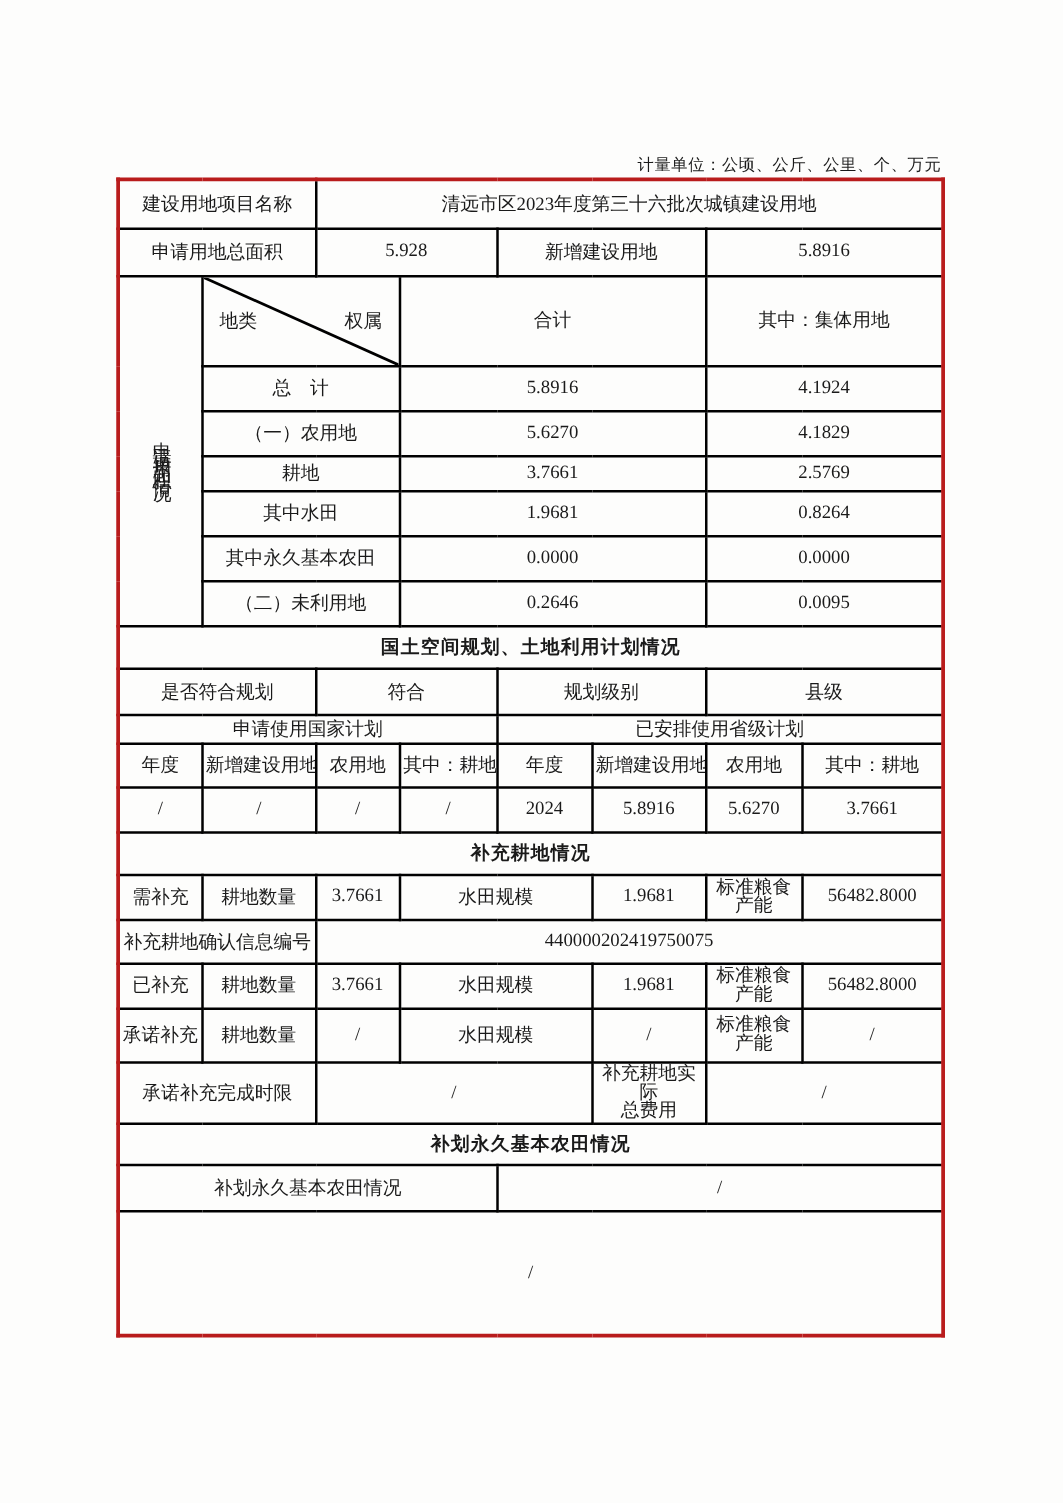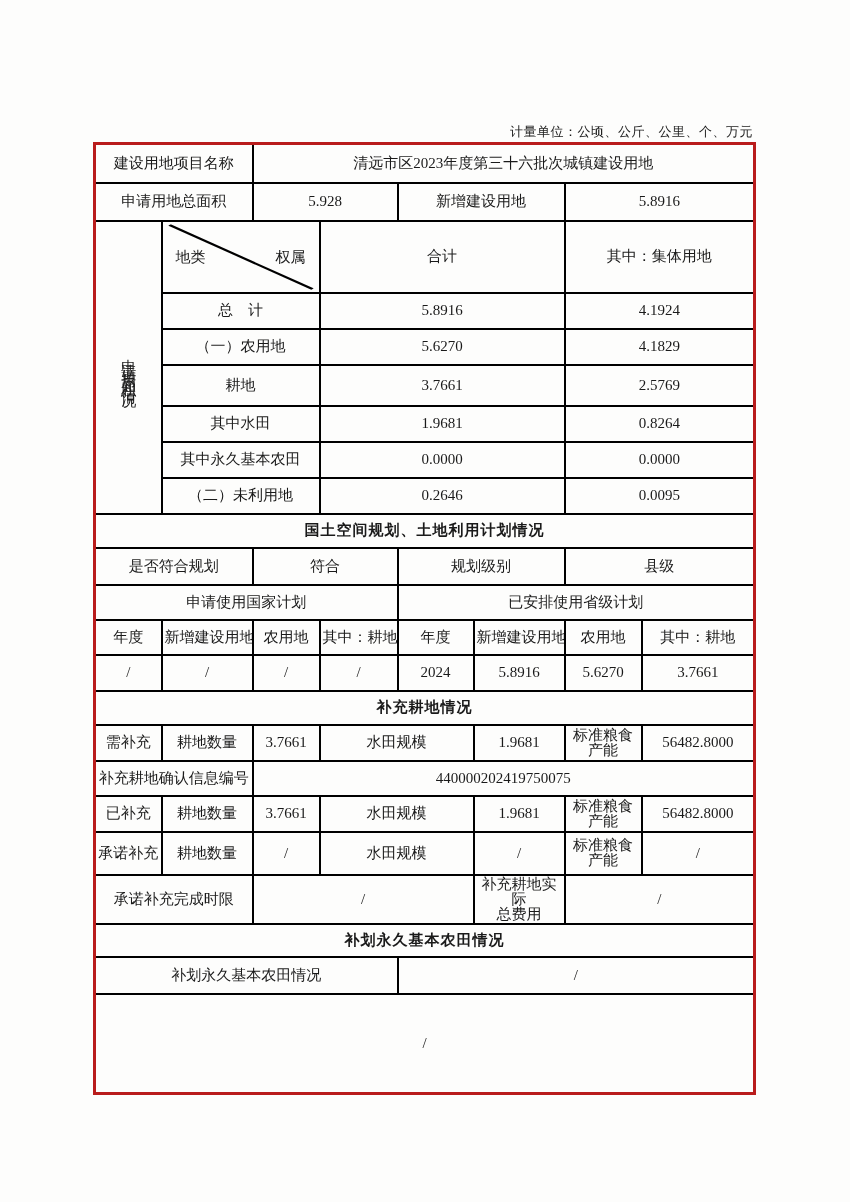--- a/index.html
+++ b/index.html
@@ -51,21 +51,21 @@
   }
   td.small{font-size:14px;}
   td.twoline{font-size:13.5px;line-height:15px;padding:0;}
   td.vertical{
     writing-mode:vertical-rl;
     text-orientation:upright;
     letter-spacing:5px;
     font-size:15px;
     padding:0;
   }
-  td.diag{position:relative;padding:0;border-radius:14px;}
+  td.diag{position:relative;padding:0;}
   td.diag svg{position:absolute;left:0;top:0;width:100%;height:100%;}
   .diag-left{position:absolute;left:13px;top:50%;transform:translateY(-50%);}
   .diag-right{position:absolute;right:13px;top:50%;transform:translateY(-50%);}
   td.slash-left{padding-right:180px;}
   .nw{white-space:nowrap;}
 </style>
 </head>
 <body>
 
 <div class="sheet">
@@ -112,21 +112,21 @@
     <tr style="height:36px">
       <td colspan="2">总　计</td>
       <td colspan="3">5.8916</td>
       <td colspan="2">4.1924</td>
     </tr>
     <tr style="height:36px">
       <td colspan="2" class="lft">（一）农用地</td>
       <td colspan="3">5.6270</td>
       <td colspan="2">4.1829</td>
     </tr>
-    <tr style="height:41px">
+    <tr style="height:28px">
       <td colspan="2" class="lft">耕地</td>
       <td colspan="3">3.7661</td>
       <td colspan="2">2.5769</td>
     </tr>
     <tr style="height:36px">
       <td colspan="2" class="lft">其中水田</td>
       <td colspan="3">1.9681</td>
       <td colspan="2">0.8264</td>
     </tr>
     <tr style="height:36px">
@@ -144,21 +144,21 @@
       <td colspan="8" class="section">国土空间规划、土地利用计划情况</td>
     </tr>
 
     <tr style="height:37px">
       <td colspan="2">是否符合规划</td>
       <td colspan="2">符合</td>
       <td colspan="2">规划级别</td>
       <td colspan="2">县级</td>
     </tr>
 
-    <tr style="height:35px">
+    <tr style="height:23px">
       <td colspan="4">申请使用国家计划</td>
       <td colspan="4">已安排使用省级计划</td>
     </tr>
 
     <tr style="height:35px">
       <td class="small">年度</td>
       <td class="small nw">新增建设用地</td>
       <td class="small">农用地</td>
       <td class="small nw">其中：耕地</td>
       <td class="small">年度</td>

